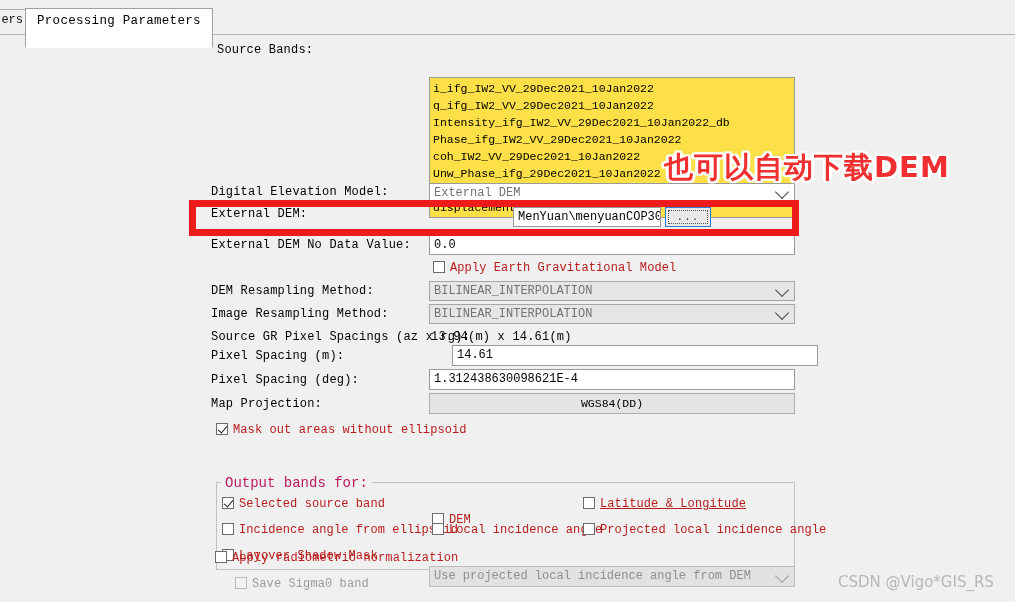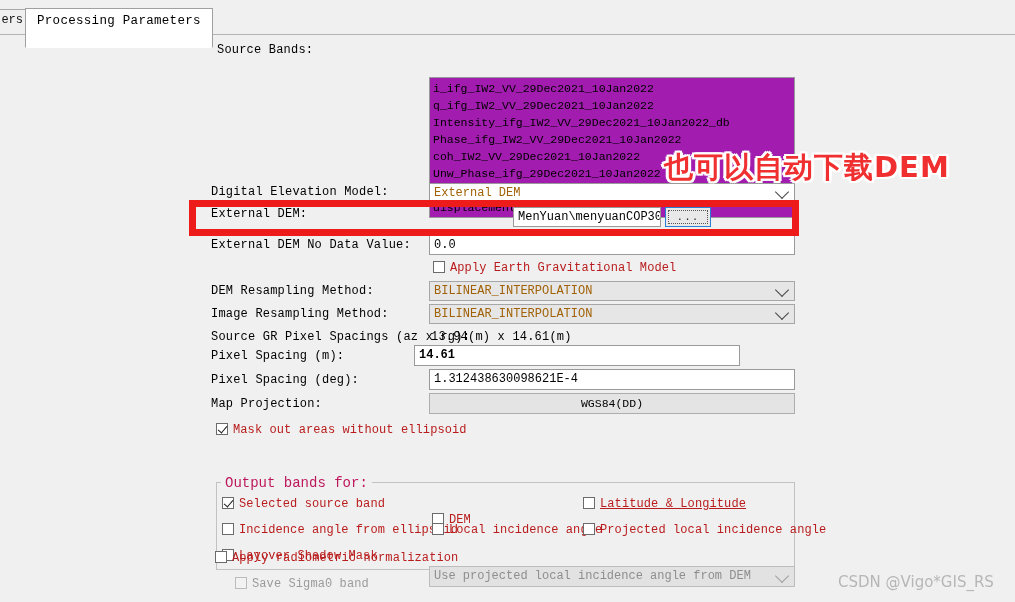--- a/index.html
+++ b/index.html
@@ -82,21 +82,21 @@
     color: #000;
     white-space: nowrap;
     letter-spacing: 0.2px;
   }
 
   
   #bandlist {
     position: absolute;
     left: 429px; top: 42px;
     width: 366px; height: 141px;
-    background: #a21caf;
+    background: #fde047;
     border: 1px solid #9a9a9a;
     box-sizing: border-box;
     overflow: hidden;
     padding: 2px 0 0 3px;
   }
   #bandlist .band {
     height: 17px;
     line-height: 17px;
     font-size: 11.5px;
     white-space: nowrap;
@@ -118,21 +118,21 @@
     overflow: hidden;
   }
 
   
   .combo {
     position: absolute;
     background: #e6e6e6;
     border: 1px solid #a6a6a6;
     box-sizing: border-box;
     font-size: 12px;
-    color: #a16207;
+    color: #737373;
     padding: 0 4px;
     line-height: 18px;
     white-space: nowrap;
     overflow: hidden;
   }
   .combo.white { background: #ffffff; border-color: #9a9a9a; }
   .combo .chev {
     position: absolute;
     right: 7px; top: 50%;
     width: 9px; height: 9px;
@@ -324,21 +324,21 @@
   <div class="lbl" style="left:211px; top:272px;">Image Resampling Method:</div>
   <div class="combo" style="left:429px; top:269px; width:366px; height:20px;">
     <span>BILINEAR_INTERPOLATION</span>
     <span class="chev"></span>
   </div>
 
   <div class="lbl" style="left:211px; top:295px;">Source GR Pixel Spacings (az x rg):</div>
   <div class="lbl" style="left:431px; top:295px;">13.94(m) x 14.61(m)</div>
 
   <div class="lbl" style="left:211px; top:314px;">Pixel Spacing (m):</div>
-  <div class="field" style="left:414px; top:310px; width:326px; height:21px;font-weight:bold;">14.61</div>
+  <div class="field" style="left:452px; top:310px; width:366px; height:21px;">14.61</div>
 
   <div class="lbl" style="left:211px; top:338px;">Pixel Spacing (deg):</div>
   <div class="field" style="left:429px; top:334px; width:366px; height:21px;">1.312438630098621E-4</div>
 
   <div class="lbl" style="left:211px; top:362px;">Map Projection:</div>
   <div class="flatbtn" style="left:429px; top:358px; width:366px; height:21px;">WGS84(DD)</div>
 
   <div class="cb checked" style="left:216px; top:388px;">
     <span class="box"></span><span>Mask out areas without ellipsoid</span>
   </div>

